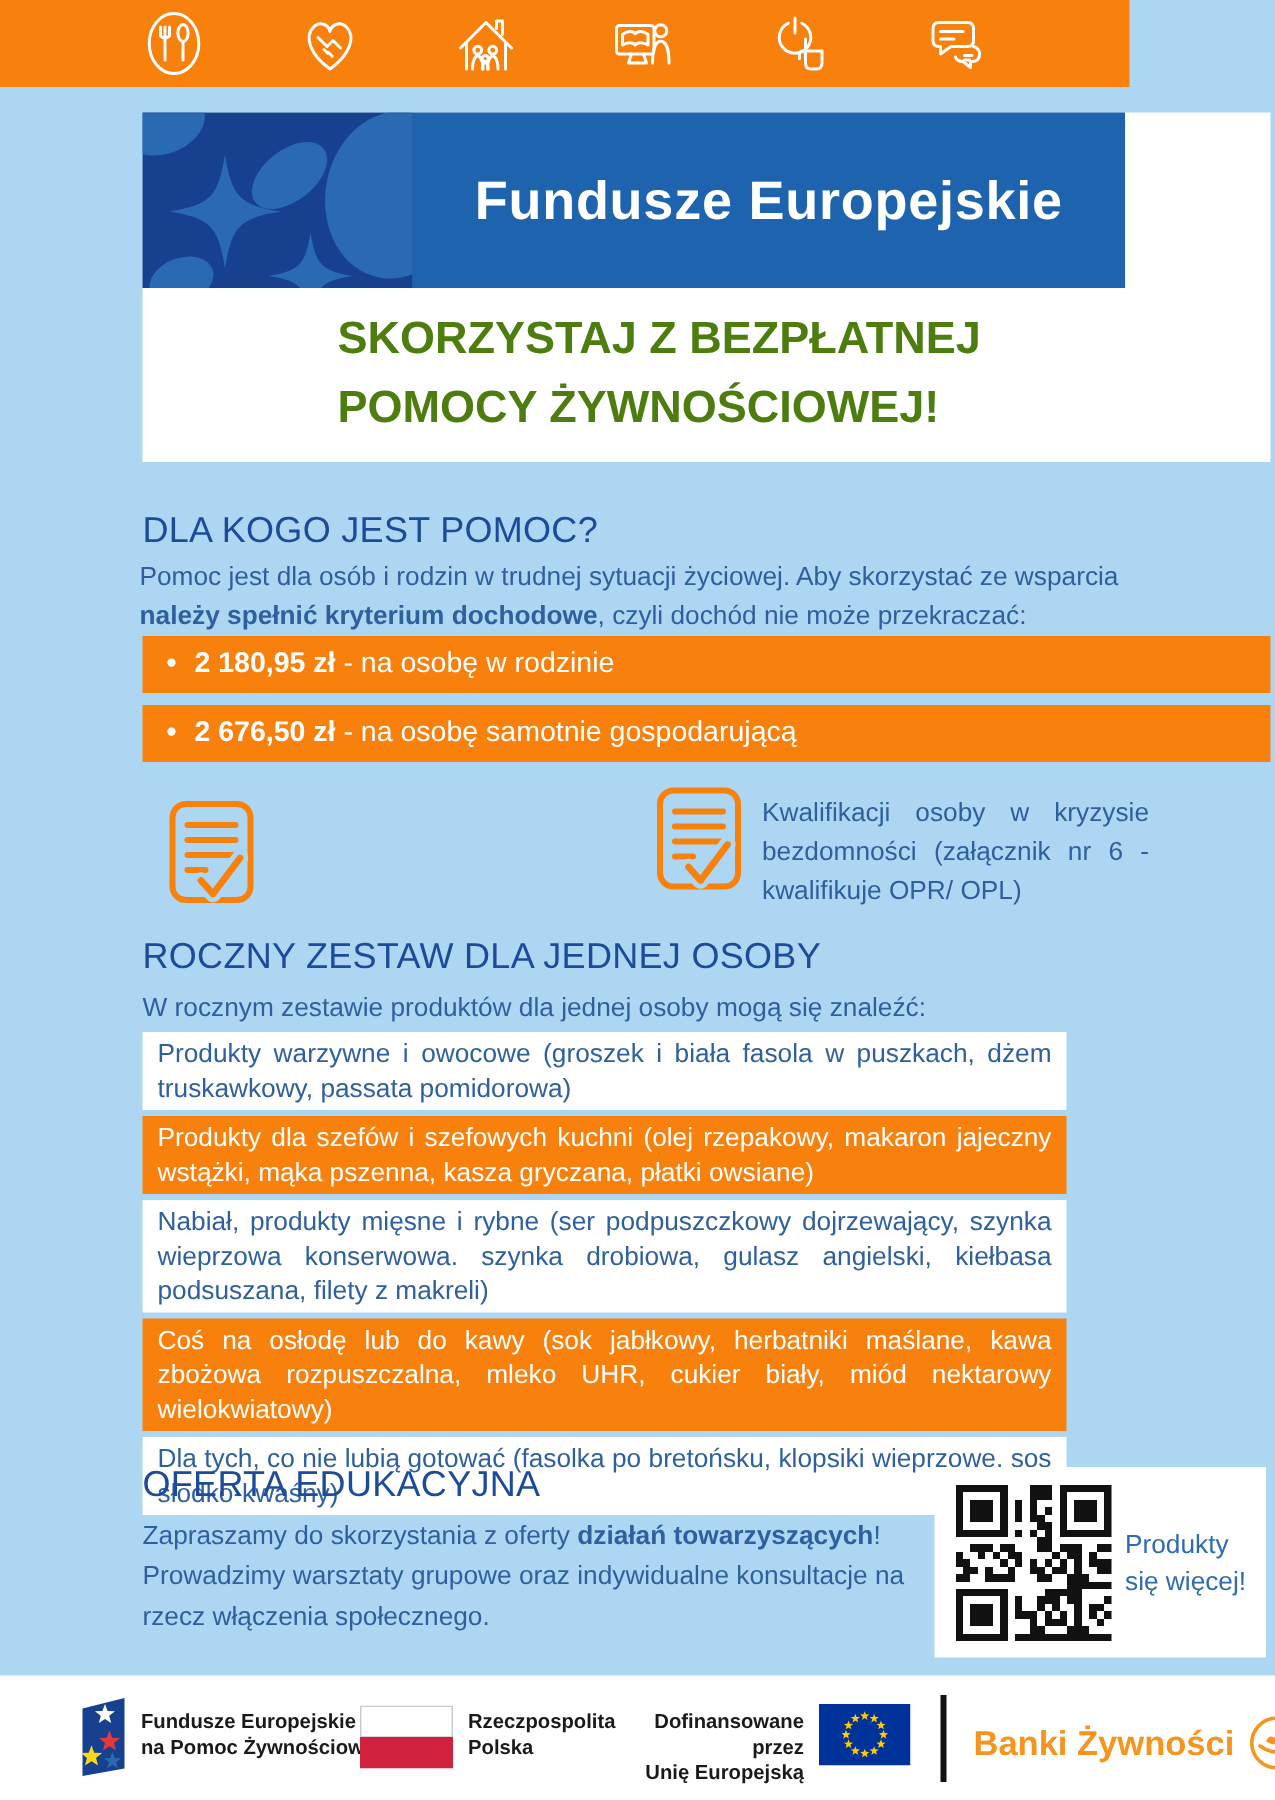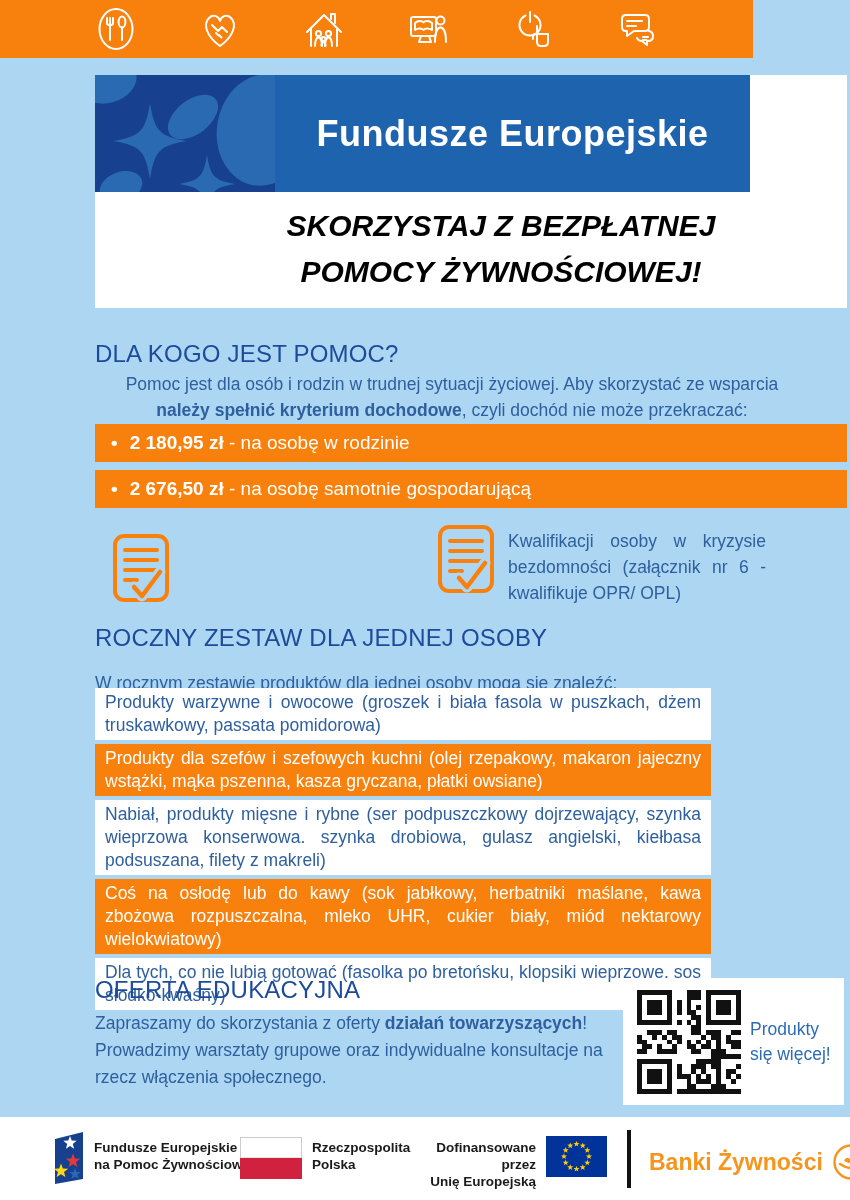--- a/index.html
+++ b/index.html
@@ -18,21 +18,21 @@
   .hero-card{left:95px;top:75px;width:752px;height:233px;background:#ffffff;}
   .hero-header{position:absolute;left:0;top:0;width:655px;height:117px;background:#1E63AE;}
   .hero-logoblock{position:absolute;left:0;top:0;width:180px;height:117px;overflow:hidden;}
   .hero-brand{
     position:absolute;left:180px;right:0;top:0;height:117px;
     display:flex;align-items:center;justify-content:center;
     color:#ffffff;font-size:36px;font-weight:bold;letter-spacing:0.5px;
   }
   .hero-title{
     position:absolute;left:130px;right:70px;top:128px;
-    text-align:center;color:#000000;font-size:30px;font-weight:bold;line-height:46px;font-style:italic;
+    text-align:left;color:#4d7c0f;font-size:30px;font-weight:bold;line-height:46px;
   }
   
   .h2{color:#1C4B9B;font-size:24px;font-weight:normal;letter-spacing:0.2px;}
   .body-txt{color:#2E5F9E;font-size:17.5px;line-height:26px;}
   .b{font-weight:bold;}
   
   .bar{
     left:95px;width:752px;height:38px;background:#F8810D;color:#ffffff;
     font-size:19px;line-height:38px;padding-left:16px;box-sizing:border-box;
     white-space:nowrap;
@@ -124,21 +124,21 @@
       </div>
       <div class="hero-brand">Fundusze Europejskie</div>
     </div>
     <div class="hero-title">
       <span>SKORZYSTAJ Z BEZPŁATNEJ</span><br>
       <span>POMOCY ŻYWNOŚCIOWEJ!</span>
     </div>
   </div>
 
   <div class="abs h2" style="left:95px;top:340px;">DLA KOGO JEST POMOC?</div>
-  <div class="abs body-txt" style="left:107px;top:371px;width:690px;text-align:center;"><span>Pomoc jest dla osób i rodzin w trudnej sytuacji życiowej. Aby skorzystać ze wsparcia </span><span class="b">należy spełnić kryterium dochodowe</span><span>, czyli dochód nie może przekraczać:</span></div>
+  <div class="abs body-txt" style="left:93px;top:371px;width:690px;"><span>Pomoc jest dla osób i rodzin w trudnej sytuacji życiowej. Aby skorzystać ze wsparcia </span><span class="b">należy spełnić kryterium dochodowe</span><span>, czyli dochód nie może przekraczać:</span></div>
 
   <div class="abs bar" style="top:424px;"><span class="b">2 180,95 zł</span><span> - na osobę w rodzinie</span></div>
   <div class="abs bar" style="top:470px;"><span class="b">2 676,50 zł</span><span> - na osobę samotnie gospodarującą</span></div>
 
 
   <svg class="abs" style="left:112px;top:533px;" width="64" height="74" viewBox="0 0 64 74" fill="none" stroke-linecap="round" stroke-linejoin="round">
     <rect x="3" y="3" width="52" height="64" rx="9" stroke="#F8810D" stroke-width="4"></rect>
     <path d="M13 17 H45 M13 27 H45 M13 37 H45 M13 47 H25" stroke="#F8810D" stroke-width="4"></path>
     <path d="M22 54 L30 63 L48 39" stroke="#ADD6F3" stroke-width="11"></path>
     <path d="M22 54 L30 63 L48 39" stroke="#F8810D" stroke-width="4.5"></path>
@@ -146,21 +146,21 @@
 
   <svg class="abs" style="left:437px;top:524px;" width="64" height="74" viewBox="0 0 64 74" fill="none" stroke-linecap="round" stroke-linejoin="round">
     <rect x="3" y="3" width="52" height="64" rx="9" stroke="#F8810D" stroke-width="4"></rect>
     <path d="M13 17 H45 M13 27 H45 M13 37 H45 M13 47 H25" stroke="#F8810D" stroke-width="4"></path>
     <path d="M22 54 L30 63 L48 39" stroke="#ADD6F3" stroke-width="11"></path>
     <path d="M22 54 L30 63 L48 39" stroke="#F8810D" stroke-width="4.5"></path>
   </svg>
   <div class="abs basis-txt" style="left:508px;top:528px;width:258px;">Kwalifikacji osoby w kryzysie bezdomności (załącznik nr 6 - kwalifikuje OPR/ OPL)</div>
 
   <div class="abs h2" style="left:95px;top:624px;">ROCZNY ZESTAW DLA JEDNEJ OSOBY</div>
-  <div class="abs body-txt" style="left:95px;top:658px;width:700px;margin-top:12px;">W rocznym zestawie produktów dla jednej osoby mogą się znaleźć:</div>
+  <div class="abs body-txt" style="left:95px;top:658px;width:700px;">W rocznym zestawie produktów dla jednej osoby mogą się znaleźć:</div>
 
   <div class="abs rows">
     <div class="prow white">Produkty warzywne i owocowe (groszek i biała fasola w puszkach, dżem truskawkowy, passata pomidorowa)</div>
     <div class="prow orange">Produkty dla szefów i szefowych kuchni (olej rzepakowy, makaron jajeczny wstążki, mąka pszenna, kasza gryczana, płatki owsiane)</div>
     <div class="prow white">Nabiał, produkty mięsne i rybne (ser podpuszczkowy dojrzewający, szynka wieprzowa konserwowa. szynka drobiowa, gulasz angielski, kiełbasa podsuszana, filety z makreli)</div>
     <div class="prow orange">Coś na osłodę lub do kawy (sok jabłkowy, herbatniki maślane, kawa zbożowa rozpuszczalna, mleko UHR, cukier biały, miód nektarowy wielokwiatowy)</div>
     <div class="prow white">Dla tych, co nie lubią gotować (fasolka po bretońsku, klopsiki wieprzowe. sos słodko-kwaśny)</div>
   </div>
 
   <div class="abs h2" style="left:95px;top:976px;text-align:center;">OFERTA EDUKACYJNA</div>

